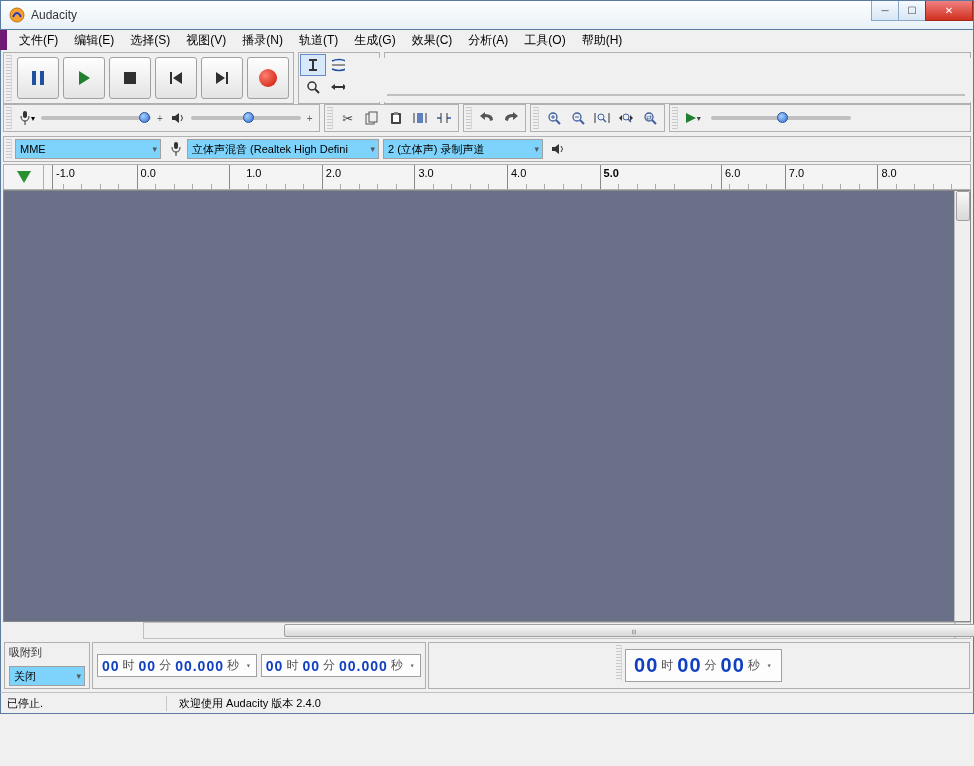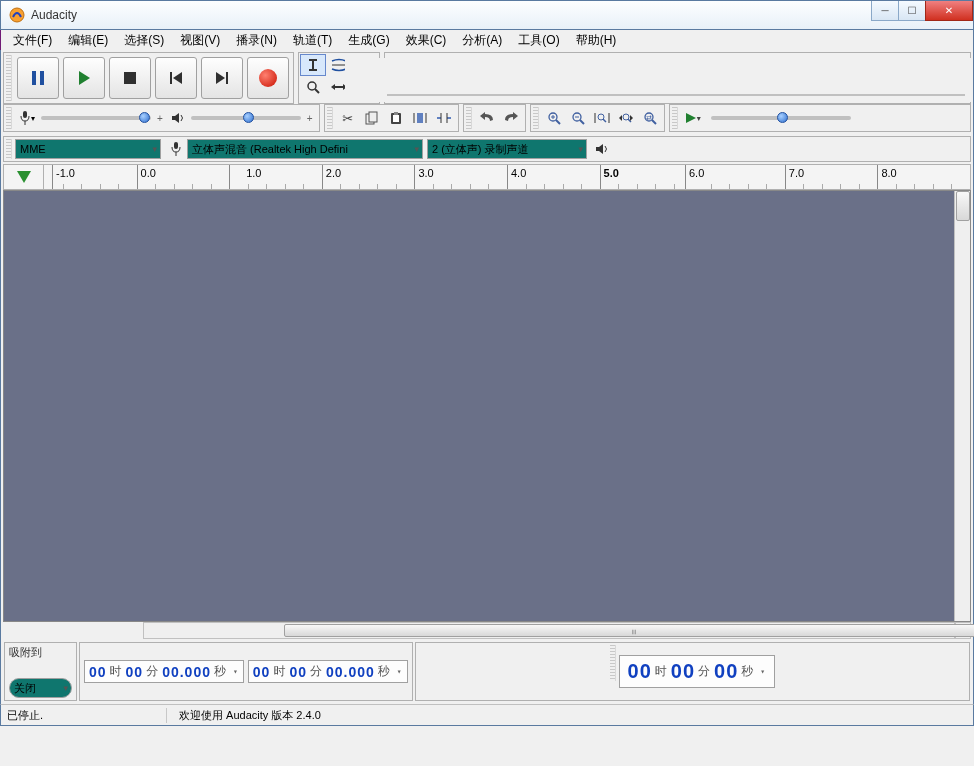--- a/index.html
+++ b/index.html
@@ -8,21 +8,21 @@
 
 .titlebar { height: 30px; background: linear-gradient(#fdfeff, #e8f0f8); border: 1px solid #5a7aa0; display: flex; align-items: center; padding-left: 8px; position: relative; }
 .titlebar .logo { width: 16px; height: 16px; margin-right: 6px; }
 .titlebar .title { font-size: 12px; color: #333; }
 .win-btns { position: absolute; right: 0; top: 0; display: flex; height: 22px; }
 .win-btn { width: 30px; height: 20px; border: 1px solid #8aa8c8; border-top: none; background: linear-gradient(#f5faff,#d8e6f4); display:flex; align-items:center; justify-content:center; font-size:10px; color:#444; margin-left:-1px; }
 .win-btn.close { width: 48px; background: linear-gradient(#f08080,#d03020); color:#fff; border-color:#a02818; border-top-right-radius:0; }
 .win-btn.min, .win-btn.max { width:28px; }
 
 
-.menubar { height: 20px; background: #f0f0f0; display:flex; align-items:center; padding-left:4px; font-size:12px; border-left:1px solid #701a75; border-right:1px solid #5a7aa0; }
+.menubar { height: 20px; background: #f0f0f0; display:flex; align-items:center; padding-left:4px; font-size:12px; border-left:7px solid #701a75; border-right:1px solid #5a7aa0; }
 .menubar .mi { padding: 2px 8px; cursor:default; }
 
 
 .toolbars { background:#f0f0f0; border-left:1px solid #5a7aa0; border-right:1px solid #5a7aa0; }
 .tb-row { display:flex; align-items:stretch; }
 .tb-group { border:1px solid #b0b0b0; background:#f0f0f0; margin:2px; display:flex; align-items:center; padding:2px; position:relative; }
 .grip { width:6px; align-self:stretch; background: repeating-linear-gradient(#c8c8c8 0 1px, transparent 1px 3px); margin-right:3px; border-right:1px solid #d8d8d8; }
 
 
 .transport-btn { width:42px; height:42px; background:linear-gradient(#fefefe,#e4e4e4); border:1px solid #a0a0a0; border-radius:3px; margin:2px; display:flex; align-items:center; justify-content:center; font-size:16px; cursor:default; }
@@ -42,21 +42,21 @@
 
 .slider-grp { display:flex; align-items:center; padding:0 4px; }
 .slider { width:110px; height:4px; background:#c0c0c0; position:relative; margin:0 6px; border-radius:2px; }
 .slider .thumb { position:absolute; top:-4px; width:11px; height:11px; border-radius:50%; background:radial-gradient(circle at 35% 35%, #a8d0ff, #3070d0); border:1px solid #2050a0; }
 
 
 .edit-btn { width:24px; height:22px; display:flex; align-items:center; justify-content:center; font-size:13px; color:#444; border:1px solid transparent; cursor:default; }
 
 
 .device-row { display:flex; align-items:center; padding:2px; border:1px solid #b0b0b0; margin:2px; background:#f0f0f0; }
-.combo { height:20px; border:1px solid #a0a0a0; background:#0f766e; font-size:11px; padding:1px 14px 1px 4px; position:relative; display:flex; align-items:center; cursor:default; }
+.combo { height:20px; border:1px solid #a0a0a0; background:#7dd3fc; font-size:11px; padding:1px 14px 1px 4px; position:relative; display:flex; align-items:center; cursor:default; }
 .combo::after { content:"▾"; position:absolute; right:3px; font-size:9px; color:#555; }
 
 
 .ruler-row { display:flex; height:26px; border:1px solid #b0b0b0; margin:0 2px; background:#f4f4f4; }
 .ruler-head { width:40px; display:flex; align-items:center; justify-content:center; border-right:1px solid #b0b0b0; }
 .ruler { flex:1; position:relative; font-size:11px; font-family: monospace; overflow:hidden; }
 .ruler .tick { position:absolute; top:0; height:100%; border-left:1px solid #888; padding-left:3px; display:flex; align-items:flex-start; padding-top:2px; }
 .ruler .minor { position:absolute; bottom:0; height:5px; border-left:1px solid #aaa; }
 .playhead-tri { width:0; height:0; border-left:7px solid transparent; border-right:7px solid transparent; border-top:12px solid #2a9030; }
 
@@ -400,21 +400,21 @@
   </div>
 
   <div class="device-row">
     <div class="grip"></div>
     <div class="combo" style="width:146px;">MME</div>
     <svg width="14" height="16" style="margin:0 4px 0 8px;">
         <rect x="5" y="1" width="4" height="7" rx="2" fill="#333"></rect>
         <path d="M3 6 Q3 11 7 11 Q11 11 11 6" fill="none" stroke="#333"></path>
         <line x1="7" y1="11" x2="7" y2="15" stroke="#333"></line>
       </svg>
-    <div class="combo" style="width:236px;">立体声混音 (Realtek High Defini</div>
+    <div class="combo" style="width:192px;">立体声混音 (Realtek High Defini</div>
     <div class="combo" style="width:160px; margin-left:4px;">2 (立体声) 录制声道</div>
     <svg width="16" height="14" style="margin:0 4px 0 8px;">
         <polygon points="1,5 4,5 8,2 8,12 4,9 1,9" fill="#333"></polygon>
         <path d="M10 4 Q13 7 10 10" fill="none" stroke="#333"></path>
       </svg>
   </div>
 
   <div class="ruler-row">
     <div class="ruler-head">
         <div class="playhead-tri"></div>
@@ -448,21 +448,21 @@
         <div class="tick" style="left: 463px;">4.0</div>
         <div class="minor" style="left: 481.52px;"></div>
         <div class="minor" style="left: 500.04px;"></div>
         <div class="minor" style="left: 518.56px;"></div>
         <div class="minor" style="left: 537.08px;"></div>
         <div class="tick" style="left: 555.6px; font-weight: bold;">5.0</div>
         <div class="minor" style="left: 574.12px;"></div>
         <div class="minor" style="left: 592.64px;"></div>
         <div class="minor" style="left: 611.16px;"></div>
         <div class="minor" style="left: 629.68px;"></div>
-        <div class="tick" style="left: 641px;">6.0</div>
+        <div class="tick" style="left: 677px;">6.0</div>
         <div class="minor" style="left: 666.72px;"></div>
         <div class="minor" style="left: 685.24px;"></div>
         <div class="minor" style="left: 703.76px;"></div>
         <div class="minor" style="left: 722.28px;"></div>
         <div class="tick" style="left: 740.8px;">7.0</div>
         <div class="minor" style="left: 759.32px;"></div>
         <div class="minor" style="left: 777.84px;"></div>
         <div class="minor" style="left: 796.36px;"></div>
         <div class="minor" style="left: 814.88px;"></div>
         <div class="tick" style="left: 833.4px;">8.0</div>
@@ -483,21 +483,21 @@
     <div class="hscroll">
         <div class="hthumb"></div>
       </div>
     <div style="width:16px; background:#efefef; border:1px solid #c0c0c0;"></div>
   </div>
 </div>
 
 <div class="bottom-tb">
   <div class="bottom-grp">
     <span class="label-sm">吸附到</span>
-    <div class="combo" style="width:63px; margin-top:18px;border-radius:10px;">关闭</div>
+    <div class="combo" style="width:76px; margin-top:6px;">关闭</div>
   </div>
   <div class="bottom-grp" style="flex:0 0 auto;">
     <div style="display:flex; gap:4px;">
       <div class="time-display">
         <span class="num">00</span>
           <span class="unit">时</span>
         <span class="num">00</span>
           <span class="unit">分</span>
         <span class="num">00.000</span>
           <span class="unit">秒</span>

